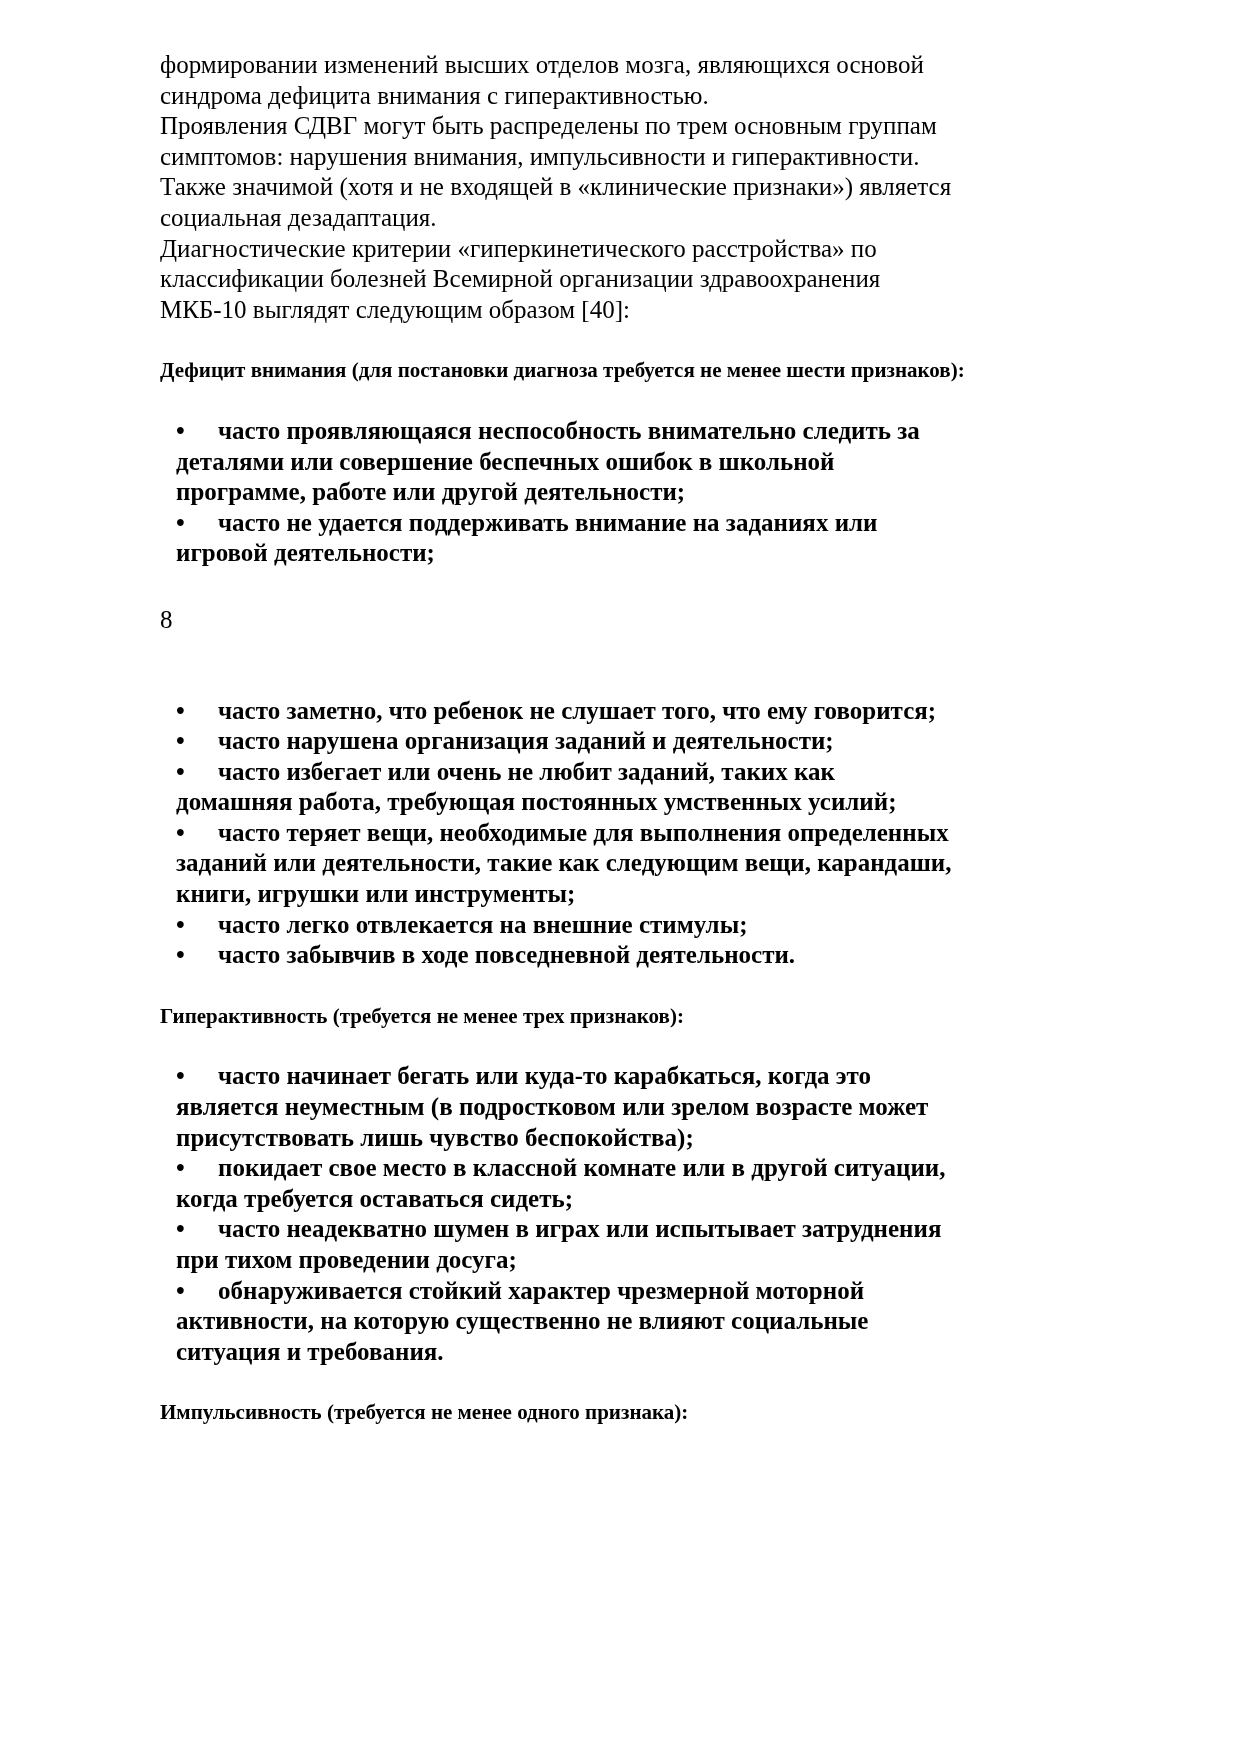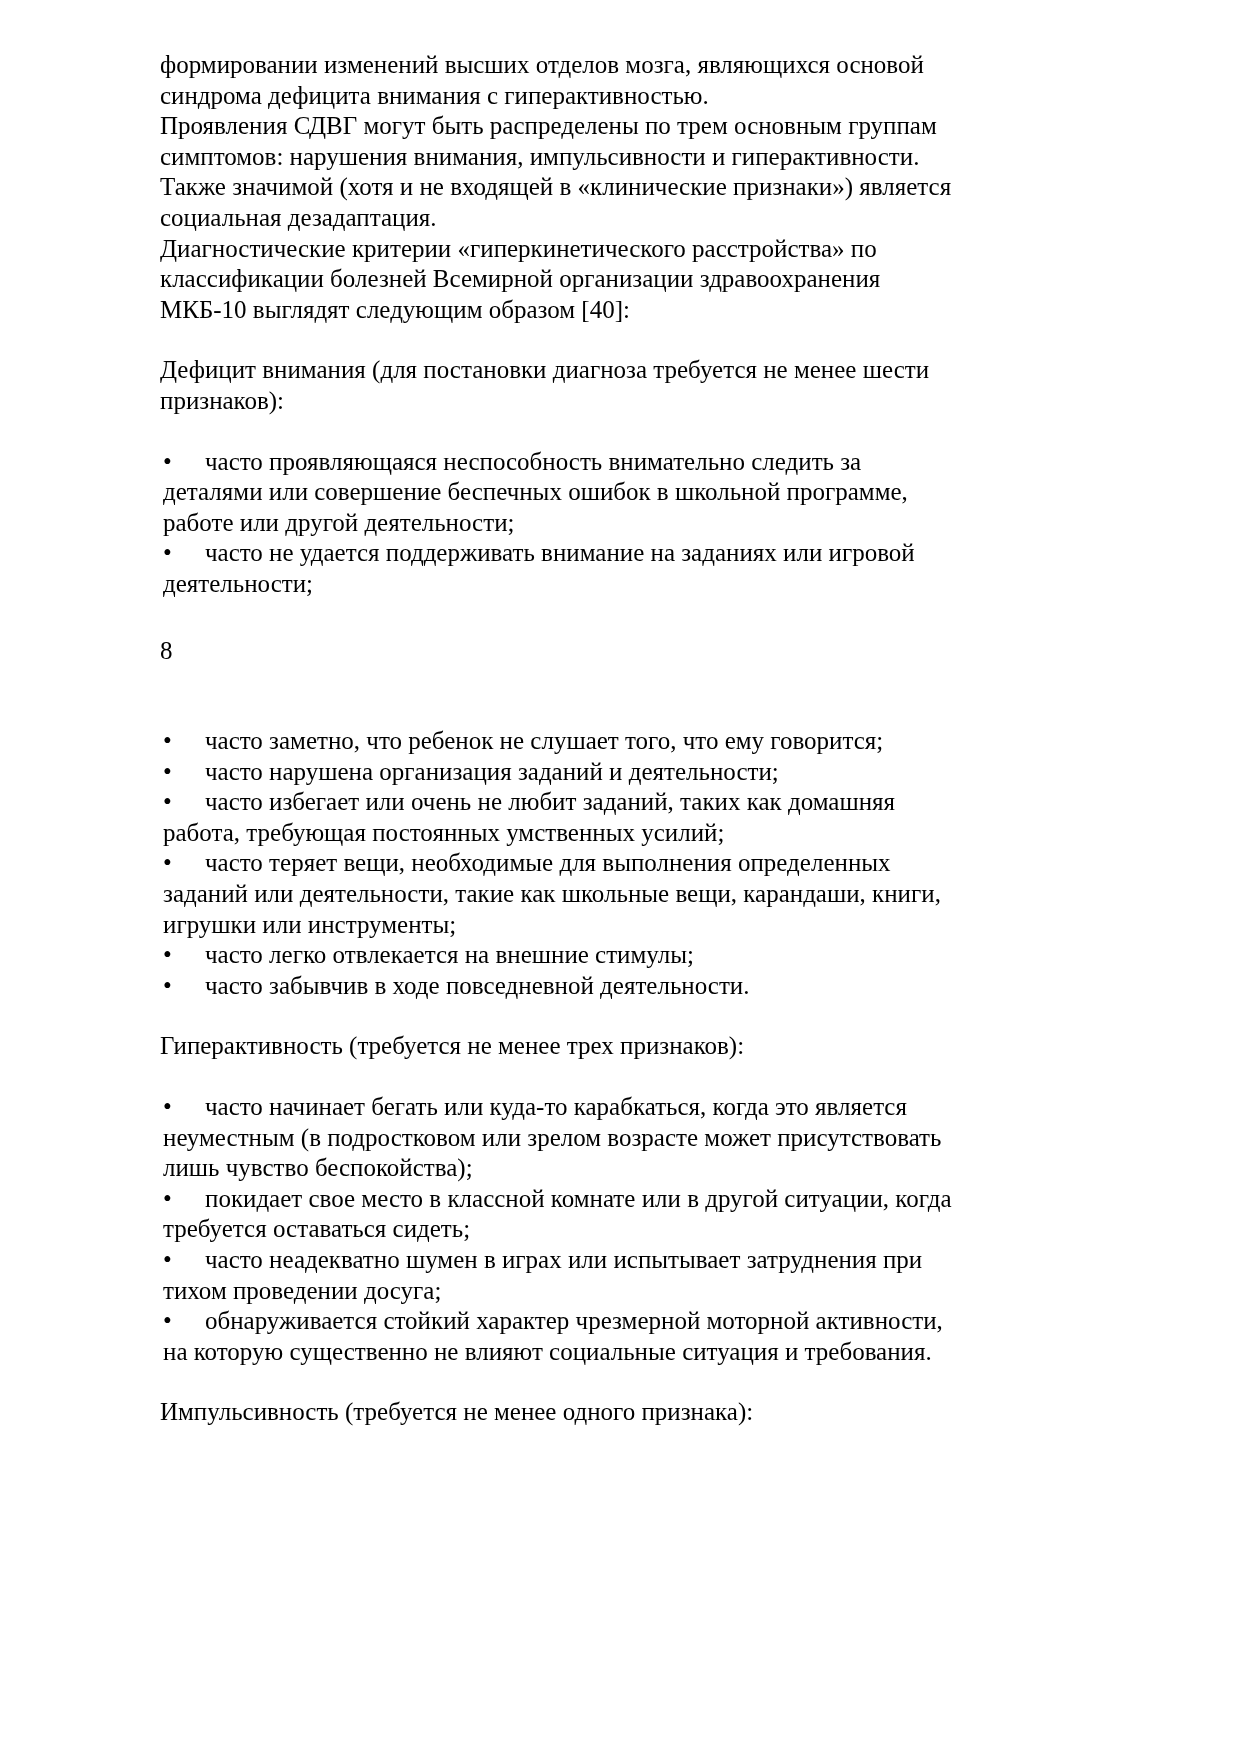--- a/index.html
+++ b/index.html
@@ -14,25 +14,25 @@
     color: #000000;
   }
   .page {
     width: 1124px;
     min-height: 1754px;
     padding: 50px 155px 40px 160px;
     background: #ffffff;
   }
   .para { margin: 0; }
   .heading {
-    font-size: 25px;
-    font-weight: normal;
+    font-size: 21px;
+    font-weight: bold;
     margin: 30px 0 30px 0;
   }
-  .bullet-list { margin: 3px; }
+  .bullet-list { margin: 16px; font-weight: bold; }
   .bullet-item { margin: 0; }
   .bullet-marker {
     display: inline-block;
     width: 42px;
   }
   .page-number {
     margin-top: 36px;
     margin-bottom: 60px;
   }
 </style>
@@ -62,21 +62,21 @@
     <div class="bullet-item">
       <span class="bullet-marker">•</span><span>часто заметно, что ребенок не слушает того, что ему говорится;</span>
     </div>
     <div class="bullet-item">
       <span class="bullet-marker">•</span><span>часто нарушена организация заданий и деятельности;</span>
     </div>
     <div class="bullet-item">
       <span class="bullet-marker">•</span><span>часто избегает или очень не любит заданий, таких как домашняя работа, требующая постоянных умственных усилий;</span>
     </div>
     <div class="bullet-item">
-      <span class="bullet-marker">•</span><span>часто теряет вещи, необходимые для выполнения определенных заданий или деятельности, такие как школьные вещи, карандаши, книги, игрушки или инструменты;</span>
+      <span class="bullet-marker">•</span><span>часто теряет вещи, необходимые для выполнения определенных заданий или деятельности, такие как следующим вещи, карандаши, книги, игрушки или инструменты;</span>
     </div>
     <div class="bullet-item">
       <span class="bullet-marker">•</span><span>часто легко отвлекается на внешние стимулы;</span>
     </div>
     <div class="bullet-item">
       <span class="bullet-marker">•</span><span>часто забывчив в ходе повседневной деятельности.</span>
     </div>
   </div>
 
   <h2 class="heading">Гиперактивность (требуется не менее трех признаков):</h2>

